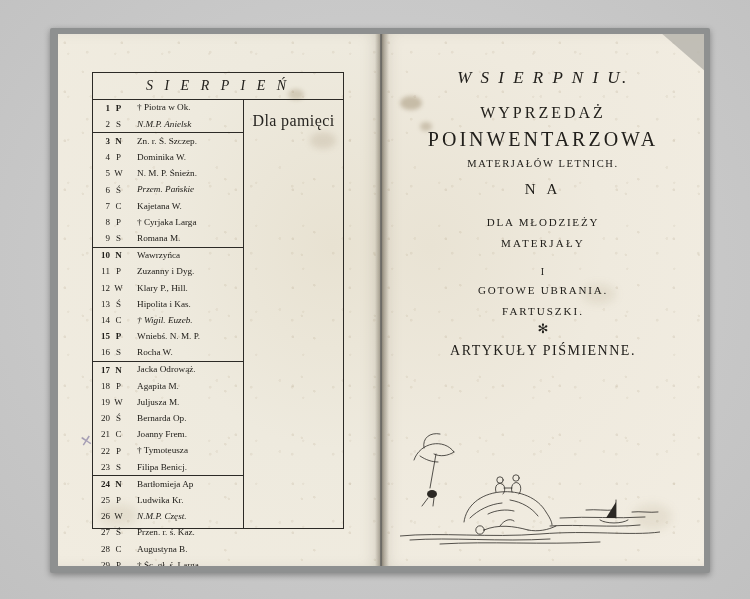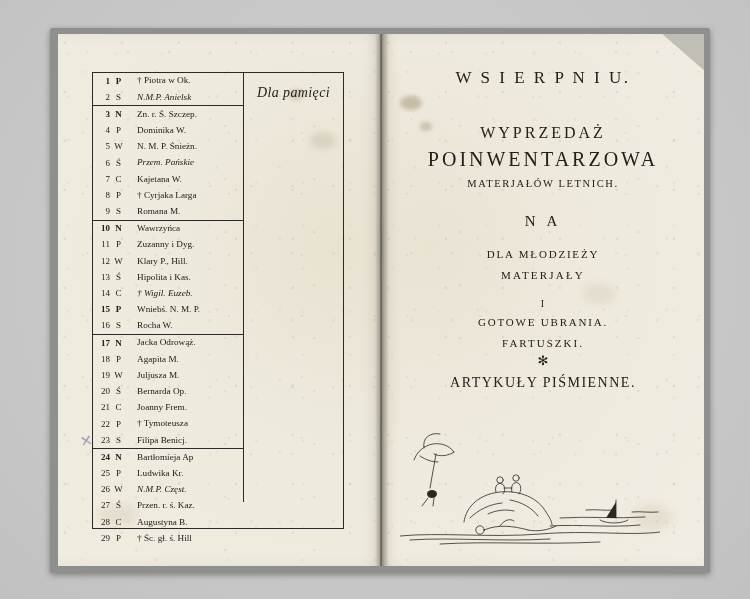--- a/index.html
+++ b/index.html
@@ -150,22 +150,21 @@
   }
   .cal-right {
     flex: 1;
     position: relative;
   }
   .memo-label {
     position: absolute;
     top: 12px;
     left: 0; right: 0;
     text-align: center;
-    font-size: 14px;
-    font-style: italic;
+    font-size: 16px;
     color: #262420;
     letter-spacing: 0.4px;
   }
   .week {
     border-bottom: 1.1px solid #2c2a26;
   }
   .week:last-child { border-bottom: none; }
   .row {
     display: flex;
     align-items: center;
@@ -209,38 +208,39 @@
   
   .ad {
     position: absolute;
     left: 14px;
     top: 34px;
     width: 294px;
     text-align: center;
     color: #22201c;
   }
   .ad-head {
+    font-style: italic;
     font-size: 17px;
     letter-spacing: 2.5px;
-    margin-bottom: 36px;
+    margin-bottom: 16px;
   }
   .ad-l1 {
     font-size: 16px;
     letter-spacing: 3px;
     margin-bottom: 6px;
   }
   .ad-l2 {
     font-size: 20px;
     letter-spacing: 3px;
     margin-bottom: 7px;
   }
   .ad-l3 {
     font-size: 10.5px;
     letter-spacing: 1.6px;
-    margin-bottom: 24px;
+    margin-bottom: 12px;
   }
   .ad-na {
     font-size: 15px;
     letter-spacing: 4px;
     margin-bottom: 18px;
   }
   .ad-season {
     font-size: 15.5px;
     letter-spacing: 3px;
     margin-bottom: 14px;
@@ -297,20 +297,21 @@
     <div class="cover"></div>
 
     <div class="page left">
       <div class="grain"></div>
 
       <div class="stain" style="left:230px; top:55px; width:16px; height:11px; background:rgba(120,95,55,0.22); filter:blur(2px);"></div>
       <div class="stain" style="left:252px; top:98px; width:26px; height:17px; background:rgba(120,95,55,0.14); filter:blur(3px);"></div>
       <div class="stain" style="left:40px; top:470px; width:40px; height:22px; background:rgba(130,105,60,0.10); filter:blur(4px);"></div>
 
       <div class="cal-frame">
+        <div class="cal-title">S I E R P I E Ń</div>
         <div class="cal-body">
           <div class="cal-left">
 
             <div class="week">
               <div class="row bold">
                 <span class="c-day">1</span>
                 <span class="c-dow">P</span>
                 <span class="c-name">† Piotra w Ok.</span>
               </div>
               <div class="row ital">
@@ -456,21 +457,21 @@
                 <span class="c-name">Przen. r. ś. Kaz.</span>
               </div>
               <div class="row">
                 <span class="c-day">28</span>
                 <span class="c-dow">C</span>
                 <span class="c-name">Augustyna B.</span>
               </div>
               <div class="row">
                 <span class="c-day">29</span>
                 <span class="c-dow">P</span>
-                <span class="c-name">† Śc. gł. ś. Hill</span>
+                <span class="c-name">† Śc. gł. ś. Larga</span>
               </div>
 
             </div>
 
           </div>
 
           <div class="cal-right">
             <div class="memo-label">Dla pamięci</div>
           </div>
         </div>

